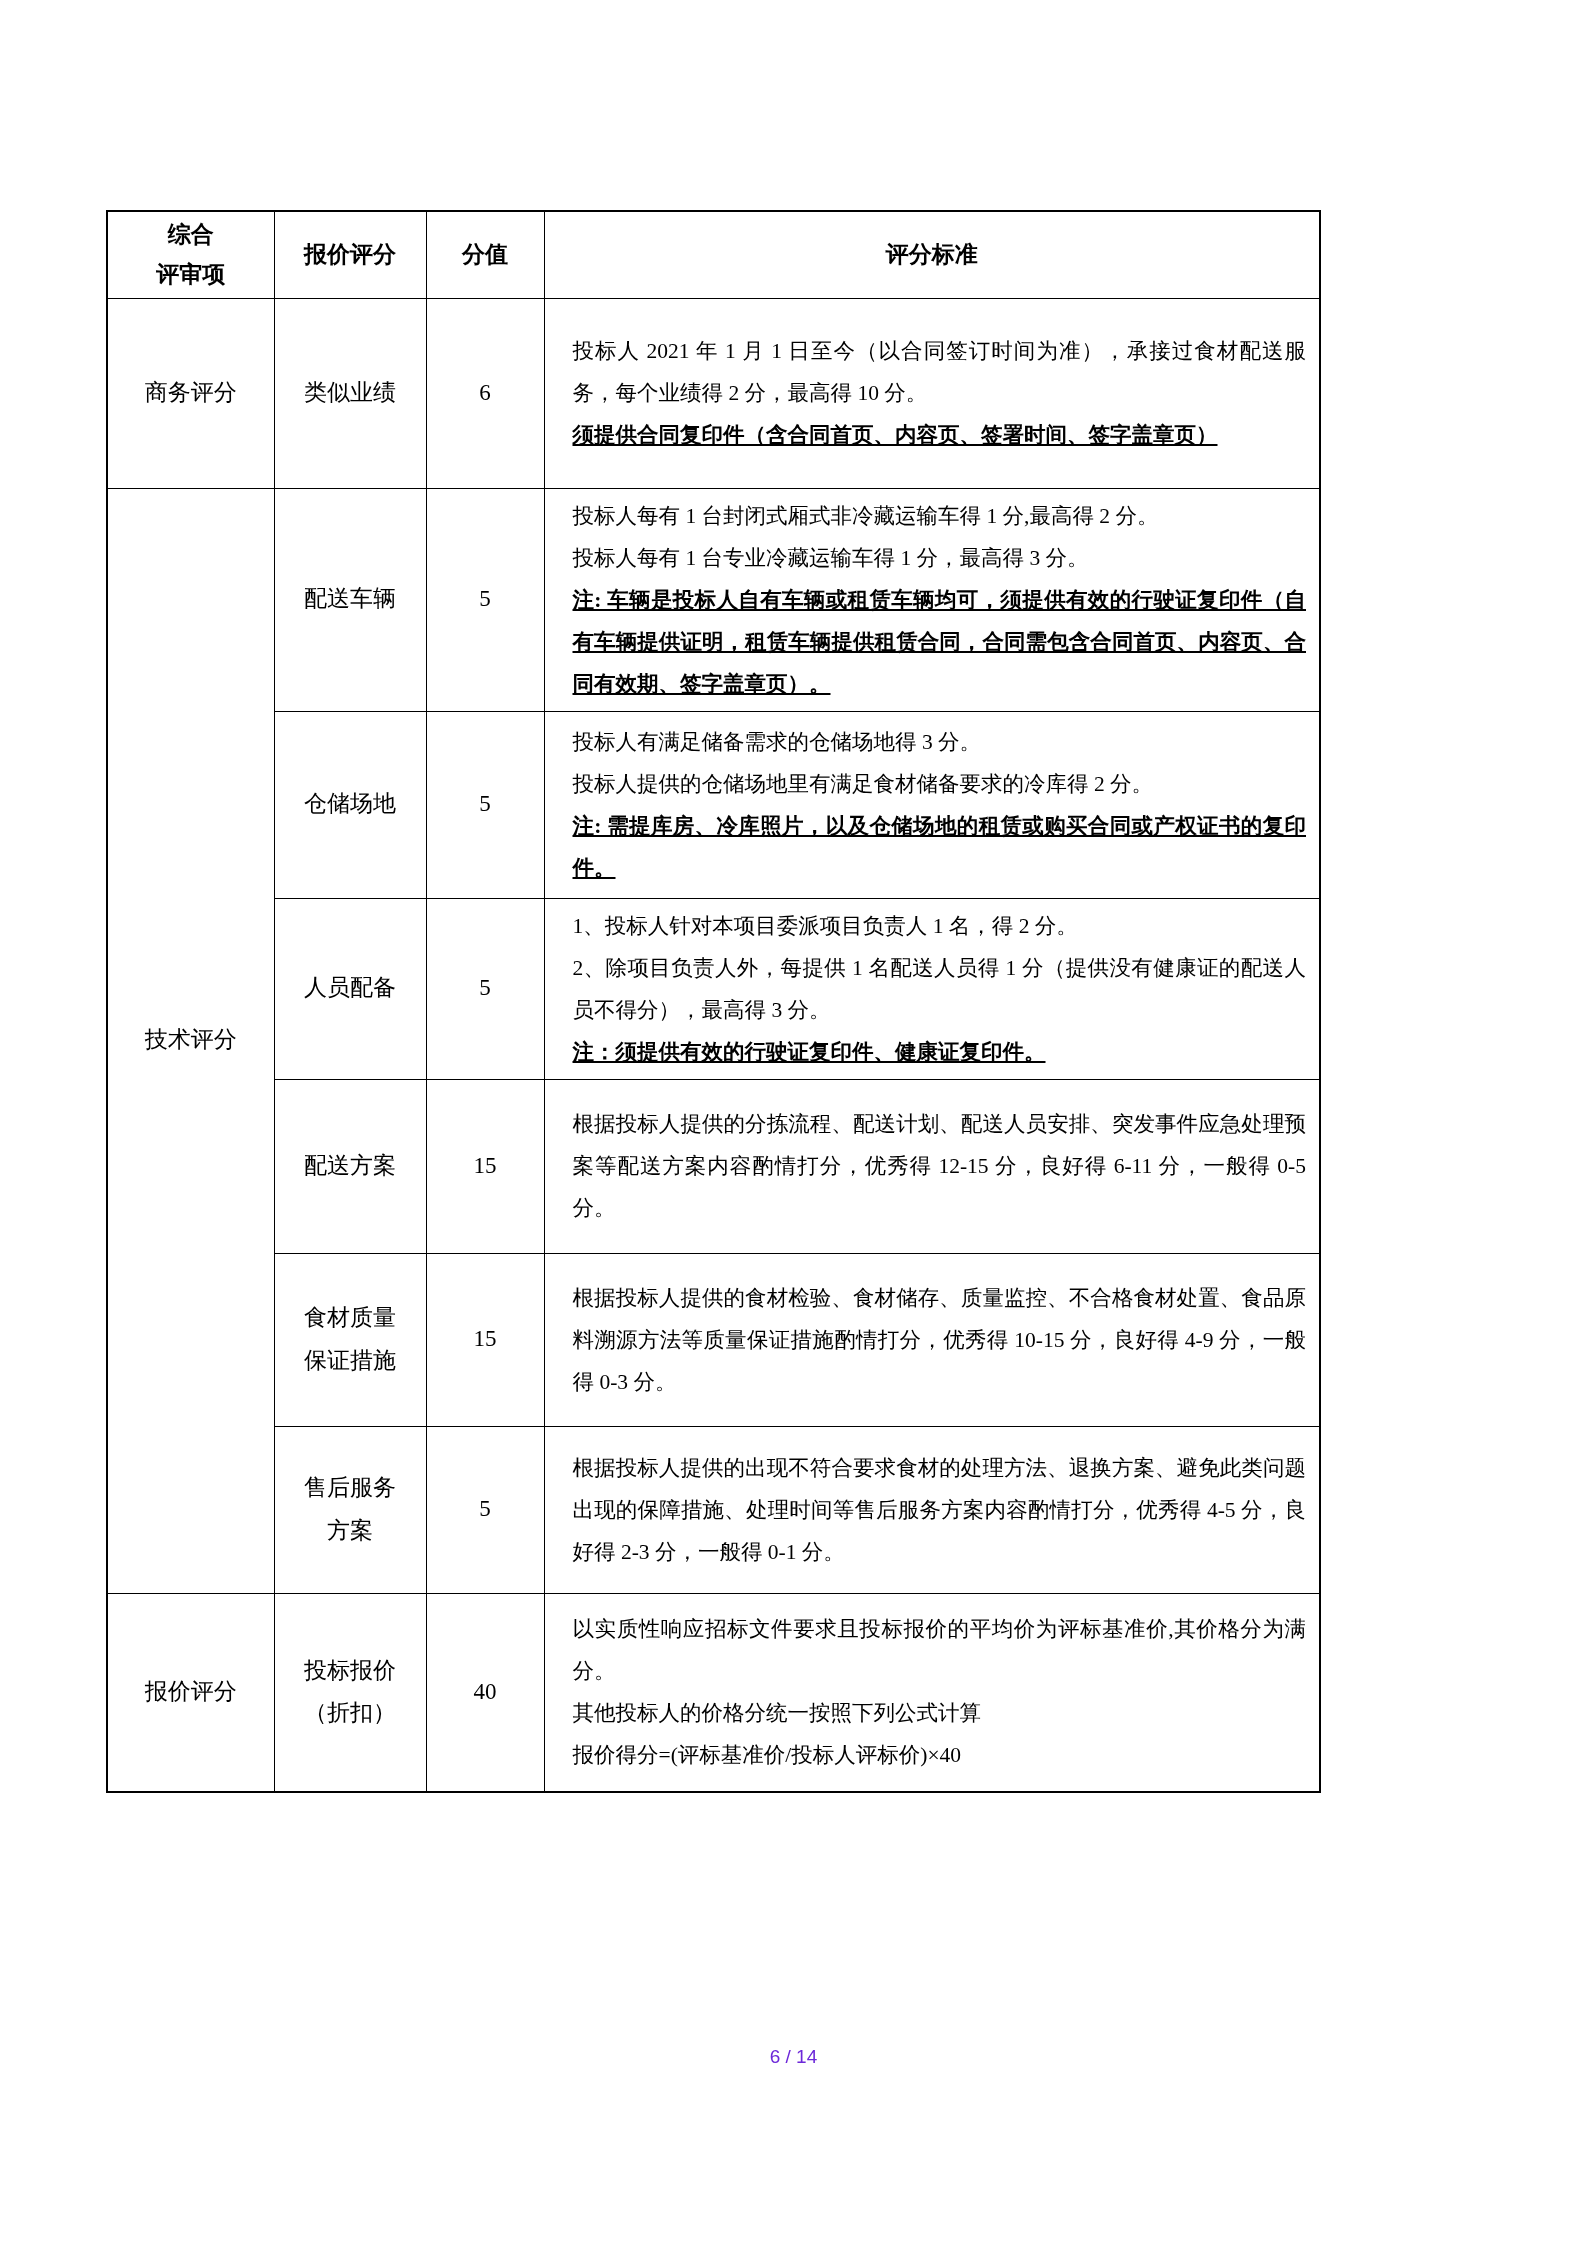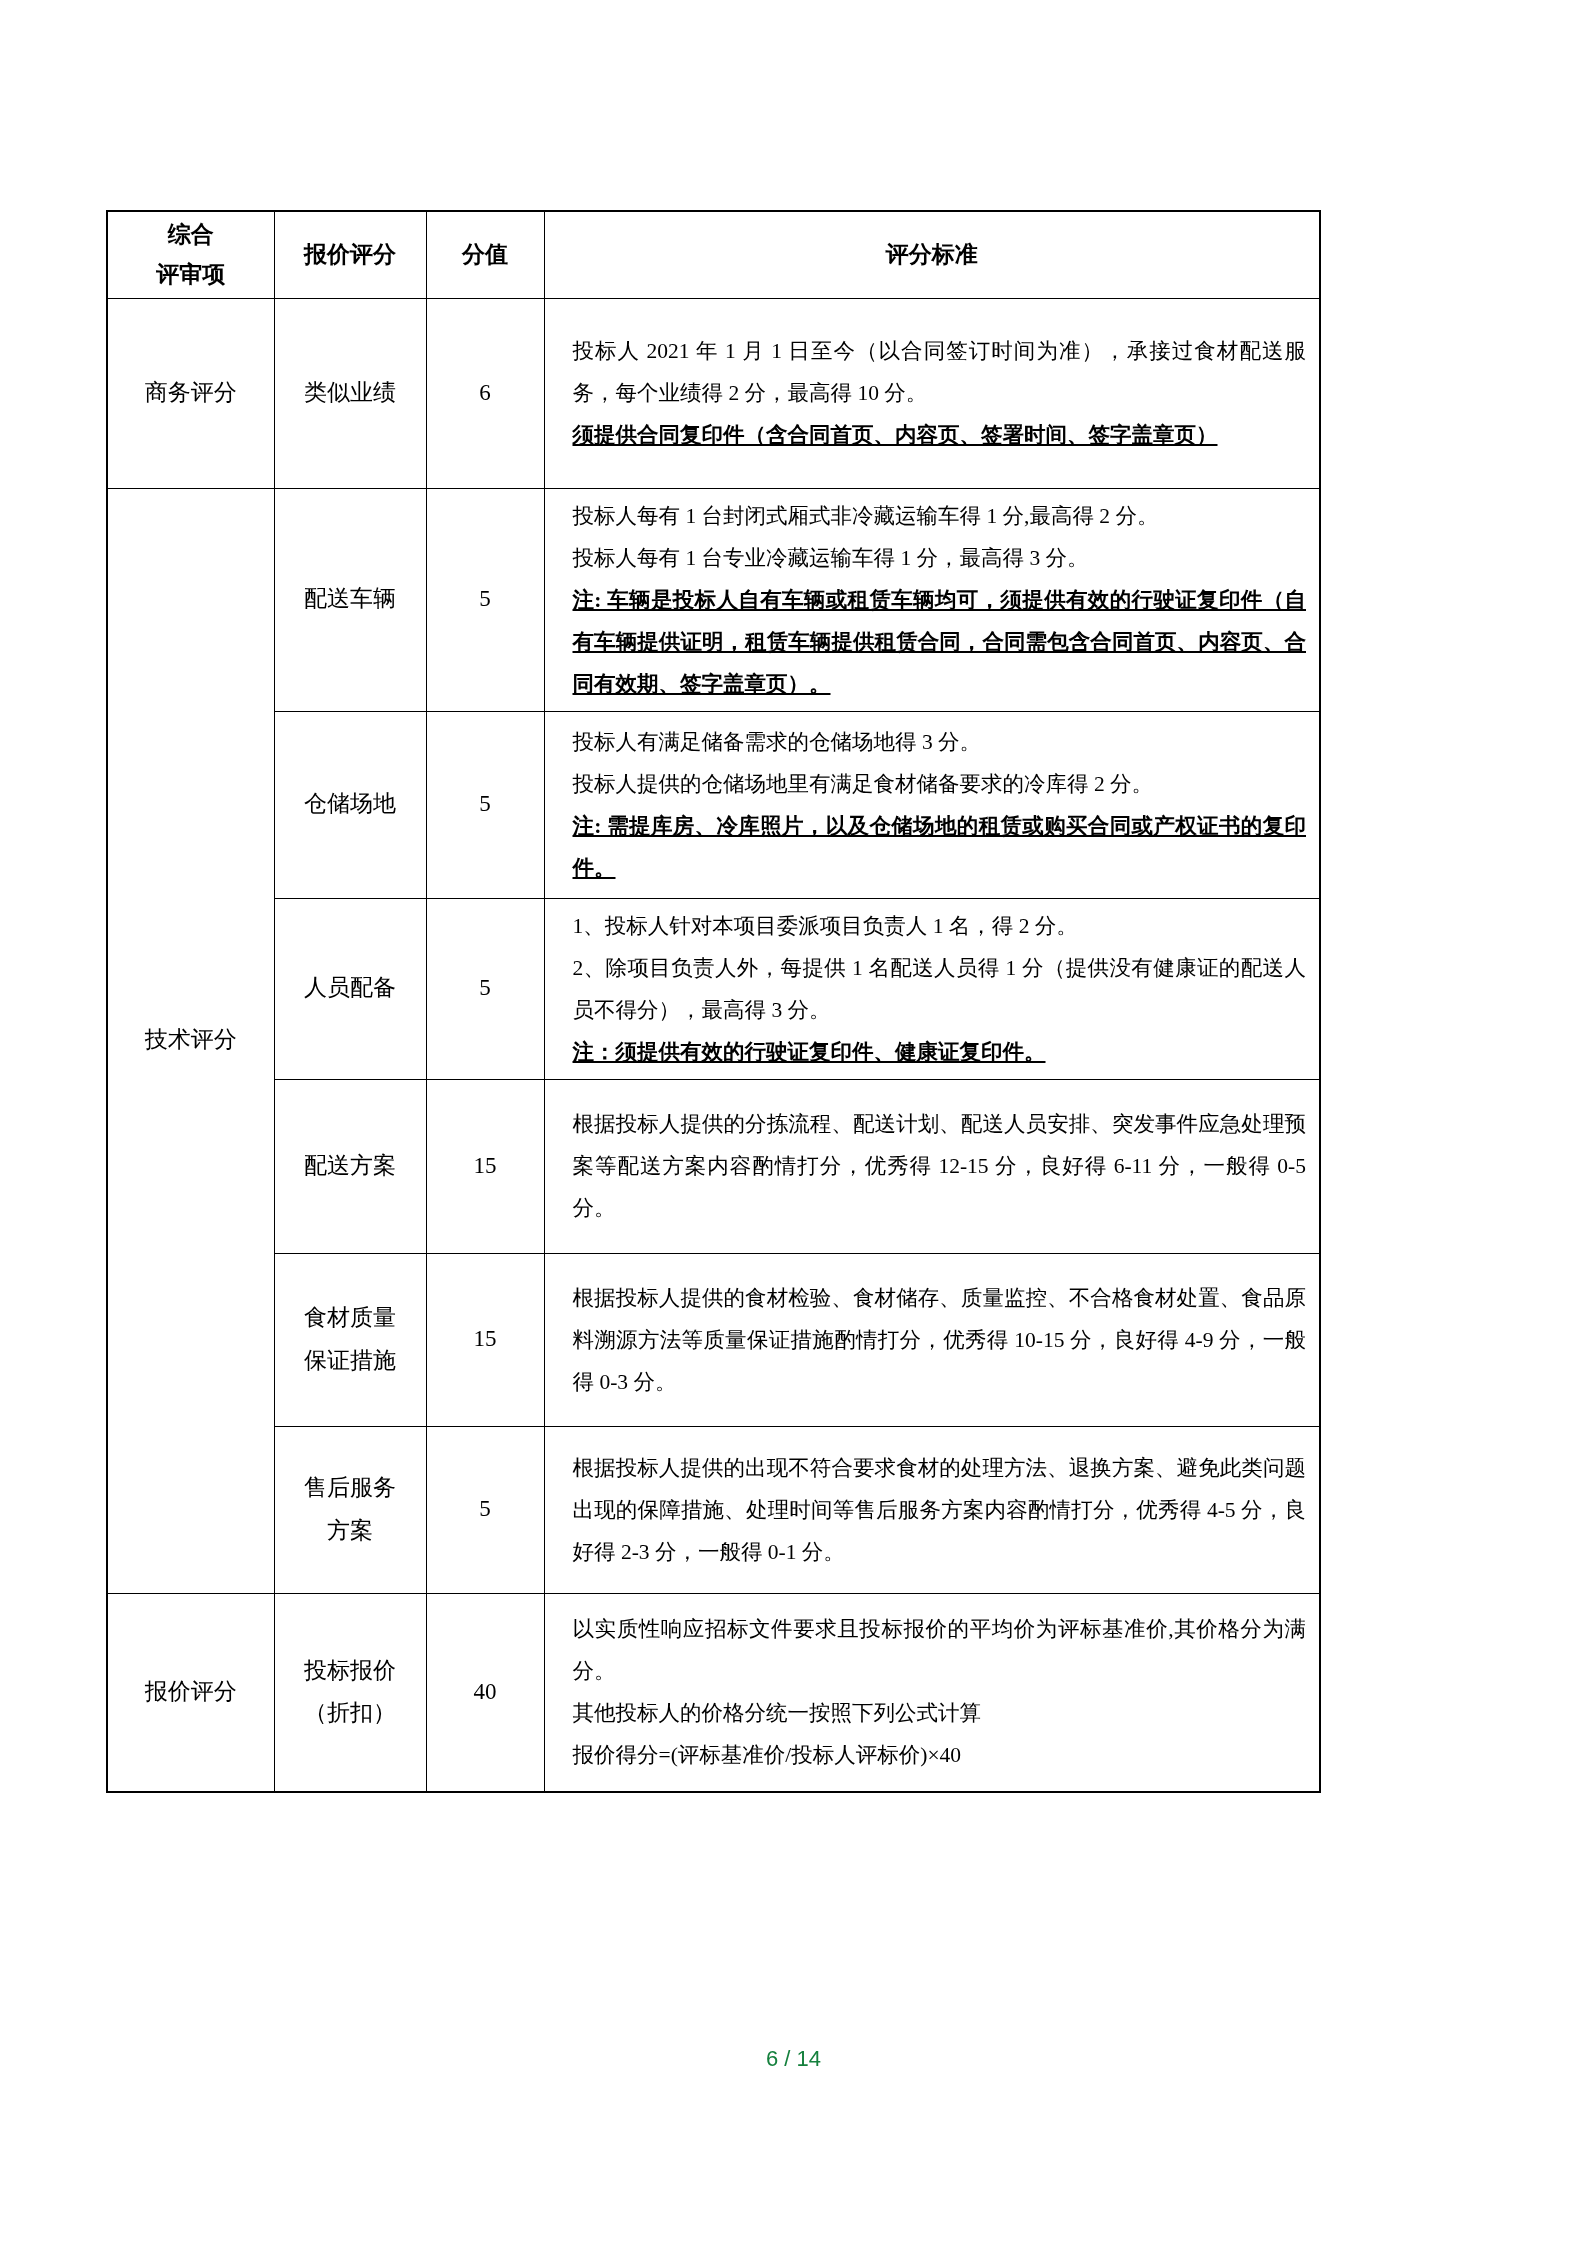--- a/index.html
+++ b/index.html
@@ -59,22 +59,22 @@
   tr.h173 { height: 173px; }
   tr.h174 { height: 174px; }
   tr.h167 { height: 167px; font-family: Liberation Serif, serif; }
   tr.h199 { height: 199px; }
   .page-footer {
     position: absolute;
     top: 2046px; left: 0;
     width: 1587px;
     text-align: center;
     font-family: "Liberation Sans", sans-serif;
-    font-size: 22px;
-    color: #15803d;
+    font-size: 19px;
+    color: #6d28d9;
   }
 </style>
 </head>
 <body>
 
 <table class="score-table">
   <colgroup>
       <col class="c1">
       <col class="c2">
       <col class="c3">

